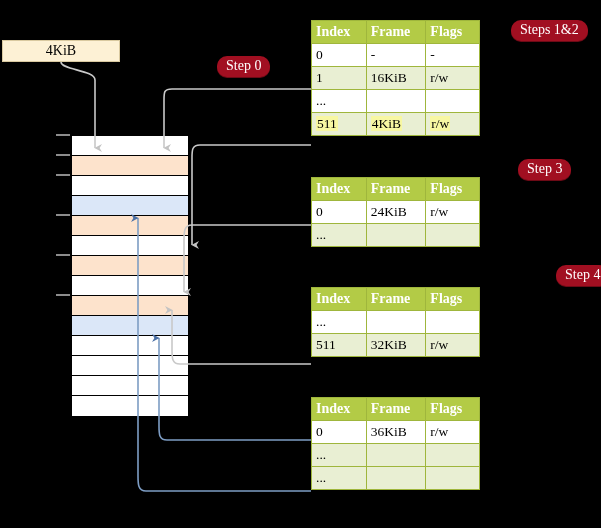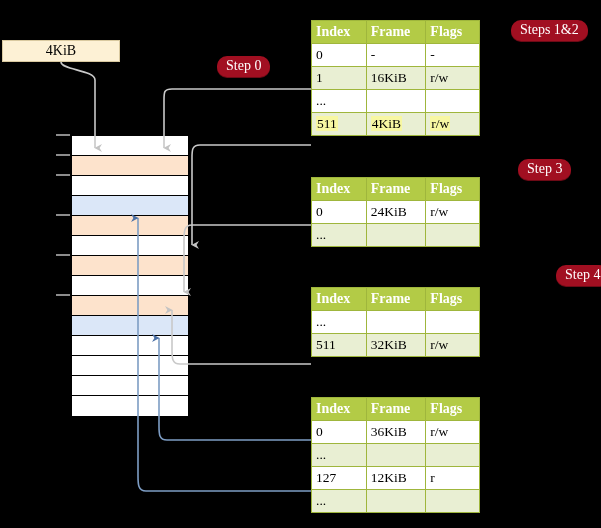--- a/index.html
+++ b/index.html
@@ -226,25 +226,20 @@
         <tr class="plain">
           <td class="c0">0</td>
           <td class="c1">36KiB</td>
           <td class="c2">r/w</td>
         </tr>
         <tr class="alt">
           <td class="c0">...</td>
           <td class="c1"></td>
           <td class="c2"></td>
         </tr>
-        <tr class="plain">
-          <td class="c0">127</td>
-          <td class="c1">12KiB</td>
-          <td class="c2">r</td>
-        </tr>
         <tr class="alt">
           <td class="c0">...</td>
           <td class="c1"></td>
           <td class="c2"></td>
         </tr>
       </tbody>
     </table>
   </div>
 
 </body></html>

